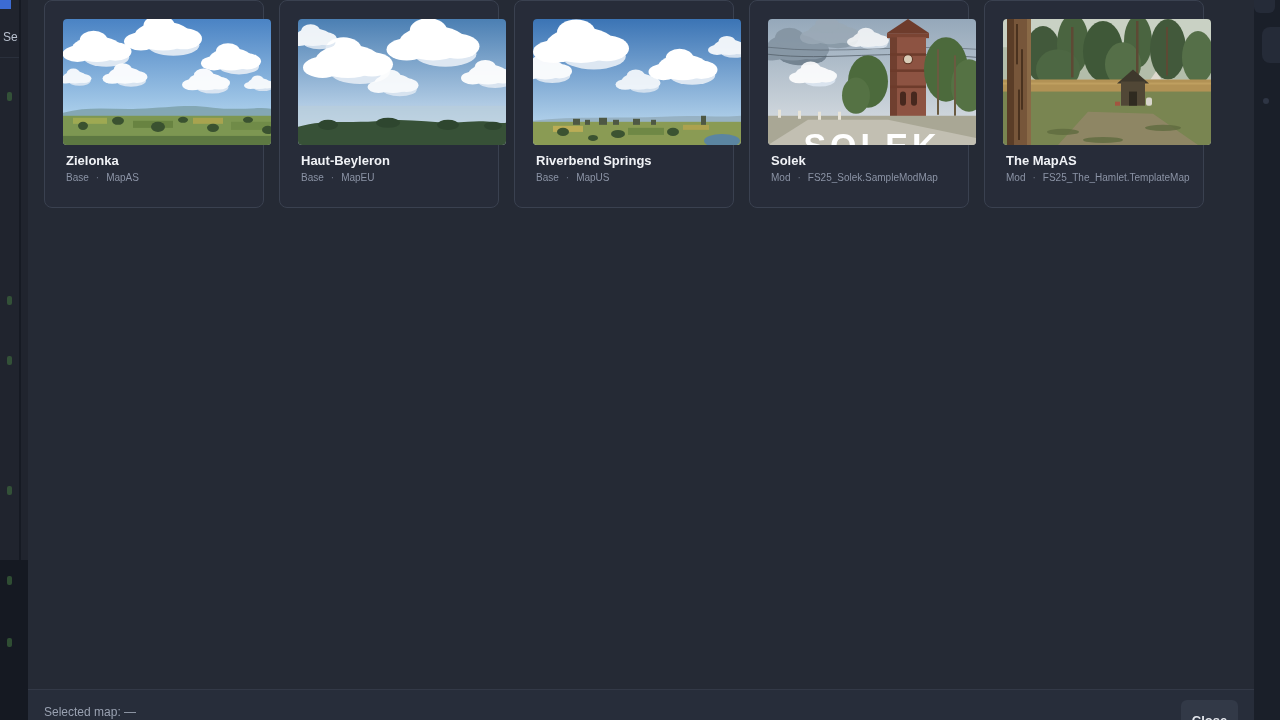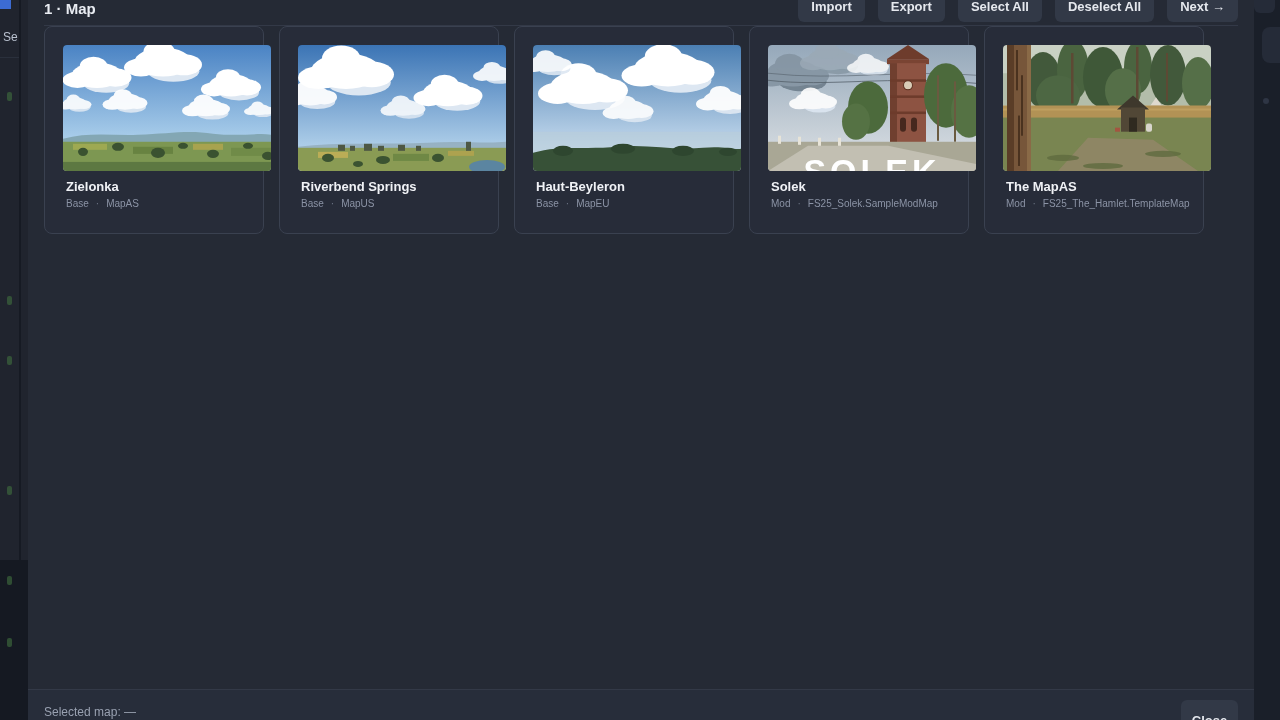--- a/index.html
+++ b/index.html
@@ -81,30 +81,20 @@
 <div class="bg-right">
   <div class="br-a"></div>
   <div class="br-b"></div>
   <div class="br-dot"></div>
 </div>
 
 <div class="modal">
 
 
   <div class="main">
-    <div class="main-header">
-      <div class="step-title">1 · Map</div>
-      <div class="header-buttons" id="header-buttons">
-          <button class="hbtn">Import</button>
-          <button class="hbtn">Export</button>
-          <button class="hbtn">Select All</button>
-          <button class="hbtn">Deselect All</button>
-          <button class="hbtn">Next →</button>
-        </div>
-    </div>
     <div class="cards" id="cards">
   <div class="card">
     <div class="thumb">
             <svg viewBox="0 0 208 125" width="208" height="126" preserveAspectRatio="none">
   <defs>
                 <linearGradient id="g-z" x1="0" y1="0" x2="0" y2="1">
    <stop offset="0" stop-color="#4a83c4"></stop>
                   <stop offset="0.72" stop-color="#a6cbe9"></stop>
    <stop offset="1" stop-color="#cfe2f1"></stop>
                 </linearGradient>
@@ -180,20 +170,82 @@
     <div class="card-title">Zielonka</div>
     <div class="card-sub">
       <span>Base</span><span class="dot">·</span><span>MapAS</span>
     </div>
   </div>
 
   <div class="card">
     <div class="thumb">
             <svg viewBox="0 0 208 125" width="208" height="126" preserveAspectRatio="none">
   <defs>
+                <linearGradient id="g-h" x1="0" y1="0" x2="0" y2="1">
+   <stop offset="0" stop-color="#4b7fb3"></stop>
+                  <stop offset="0.8" stop-color="#c2d8ec"></stop>
+   <stop offset="1" stop-color="#d4e2f0"></stop>
+                </linearGradient>
+              </defs>
+  <rect width="208" height="125" fill="url(#g-h)"></rect>
+  <rect y="86" width="208" height="20" fill="#b9cdd9" opacity="0.6"></rect>
+  <g transform="translate(50 42) scale(1.5)" opacity="1">
+   <ellipse cx="8" cy="7" rx="20" ry="8" fill="#dde7f2"></ellipse>
+   <ellipse cx="0" cy="0" rx="22" ry="11" fill="#ffffff"></ellipse>
+   <ellipse cx="-17" cy="4" rx="13" ry="7" fill="#ffffff"></ellipse>
+   <ellipse cx="16" cy="2" rx="14" ry="8" fill="#ffffff"></ellipse>
+   <ellipse cx="-3" cy="-8" rx="12" ry="8" fill="#ffffff"></ellipse>
+  </g>
+              <g transform="translate(135 24) scale(1.55)" opacity="1">
+   <ellipse cx="8" cy="7" rx="20" ry="8" fill="#dde7f2"></ellipse>
+   <ellipse cx="0" cy="0" rx="22" ry="11" fill="#ffffff"></ellipse>
+   <ellipse cx="-17" cy="4" rx="13" ry="7" fill="#ffffff"></ellipse>
+   <ellipse cx="16" cy="2" rx="14" ry="8" fill="#ffffff"></ellipse>
+   <ellipse cx="-3" cy="-8" rx="12" ry="8" fill="#ffffff"></ellipse>
+  </g>
+              <g transform="translate(15 18) scale(0.8)" opacity="0.9">
+   <ellipse cx="8" cy="7" rx="20" ry="8" fill="#dde7f2"></ellipse>
+   <ellipse cx="0" cy="0" rx="22" ry="11" fill="#ffffff"></ellipse>
+   <ellipse cx="-17" cy="4" rx="13" ry="7" fill="#ffffff"></ellipse>
+   <ellipse cx="16" cy="2" rx="14" ry="8" fill="#ffffff"></ellipse>
+   <ellipse cx="-3" cy="-8" rx="12" ry="8" fill="#ffffff"></ellipse>
+  </g>
+              <g transform="translate(190 55) scale(0.9)" opacity="0.95">
+   <ellipse cx="8" cy="7" rx="20" ry="8" fill="#dde7f2"></ellipse>
+   <ellipse cx="0" cy="0" rx="22" ry="11" fill="#ffffff"></ellipse>
+   <ellipse cx="-17" cy="4" rx="13" ry="7" fill="#ffffff"></ellipse>
+   <ellipse cx="16" cy="2" rx="14" ry="8" fill="#ffffff"></ellipse>
+   <ellipse cx="-3" cy="-8" rx="12" ry="8" fill="#ffffff"></ellipse>
+  </g>
+              <g transform="translate(95 64) scale(0.85)" opacity="0.9">
+   <ellipse cx="8" cy="7" rx="20" ry="8" fill="#dde7f2"></ellipse>
+   <ellipse cx="0" cy="0" rx="22" ry="11" fill="#ffffff"></ellipse>
+   <ellipse cx="-17" cy="4" rx="13" ry="7" fill="#ffffff"></ellipse>
+   <ellipse cx="16" cy="2" rx="14" ry="8" fill="#ffffff"></ellipse>
+   <ellipse cx="-3" cy="-8" rx="12" ry="8" fill="#ffffff"></ellipse>
+  </g>
+  <path d="M0,125 L0,107 C25,99 55,104 85,101 C115,98 140,105 170,102 C190,100 200,104 208,103 L208,125 Z" fill="#375137"></path>
+  <g fill="#2e462f">
+                <ellipse cx="30" cy="105" rx="10" ry="5"></ellipse>
+                <ellipse cx="90" cy="103" rx="12" ry="5"></ellipse>
+   <ellipse cx="150" cy="105" rx="11" ry="5"></ellipse>
+                <ellipse cx="195" cy="106" rx="9" ry="4"></ellipse>
+              </g>
+            </svg>
+          </div>
+    <div class="card-title">Haut-Beyleron</div>
+    <div class="card-sub">
+      <span>Base</span><span class="dot">·</span><span>MapEU</span>
+    </div>
+  </div>
+
+  <div class="card">
+    <div class="thumb">
+            <svg viewBox="0 0 208 125" width="208" height="126" preserveAspectRatio="none">
+  <defs>
                 <linearGradient id="g-r" x1="0" y1="0" x2="0" y2="1">
    <stop offset="0" stop-color="#3b74b5"></stop>
                   <stop offset="0.78" stop-color="#aacbe7"></stop>
    <stop offset="1" stop-color="#c6dcee"></stop>
                 </linearGradient>
               </defs>
   <rect width="208" height="125" fill="url(#g-r)"></rect>
   <g transform="translate(48 26) scale(1.6)" opacity="1">
    <ellipse cx="8" cy="7" rx="20" ry="8" fill="#dde7f2"></ellipse>
    <ellipse cx="0" cy="0" rx="22" ry="11" fill="#ffffff"></ellipse>
@@ -248,82 +300,20 @@
                 <ellipse cx="85" cy="114" rx="7" ry="4"></ellipse>
    <ellipse cx="140" cy="112" rx="6" ry="4"></ellipse>
                 <ellipse cx="60" cy="118" rx="5" ry="3"></ellipse>
               </g>
   <ellipse cx="189" cy="121" rx="18" ry="7" fill="#5b85a1"></ellipse>
             </svg>
           </div>
     <div class="card-title">Riverbend Springs</div>
     <div class="card-sub">
       <span>Base</span><span class="dot">·</span><span>MapUS</span>
-    </div>
-  </div>
-
-  <div class="card">
-    <div class="thumb">
-            <svg viewBox="0 0 208 125" width="208" height="126" preserveAspectRatio="none">
-  <defs>
-                <linearGradient id="g-h" x1="0" y1="0" x2="0" y2="1">
-   <stop offset="0" stop-color="#4b7fb3"></stop>
-                  <stop offset="0.8" stop-color="#c2d8ec"></stop>
-   <stop offset="1" stop-color="#d4e2f0"></stop>
-                </linearGradient>
-              </defs>
-  <rect width="208" height="125" fill="url(#g-h)"></rect>
-  <rect y="86" width="208" height="20" fill="#b9cdd9" opacity="0.6"></rect>
-  <g transform="translate(50 42) scale(1.5)" opacity="1">
-   <ellipse cx="8" cy="7" rx="20" ry="8" fill="#dde7f2"></ellipse>
-   <ellipse cx="0" cy="0" rx="22" ry="11" fill="#ffffff"></ellipse>
-   <ellipse cx="-17" cy="4" rx="13" ry="7" fill="#ffffff"></ellipse>
-   <ellipse cx="16" cy="2" rx="14" ry="8" fill="#ffffff"></ellipse>
-   <ellipse cx="-3" cy="-8" rx="12" ry="8" fill="#ffffff"></ellipse>
-  </g>
-              <g transform="translate(135 24) scale(1.55)" opacity="1">
-   <ellipse cx="8" cy="7" rx="20" ry="8" fill="#dde7f2"></ellipse>
-   <ellipse cx="0" cy="0" rx="22" ry="11" fill="#ffffff"></ellipse>
-   <ellipse cx="-17" cy="4" rx="13" ry="7" fill="#ffffff"></ellipse>
-   <ellipse cx="16" cy="2" rx="14" ry="8" fill="#ffffff"></ellipse>
-   <ellipse cx="-3" cy="-8" rx="12" ry="8" fill="#ffffff"></ellipse>
-  </g>
-              <g transform="translate(15 18) scale(0.8)" opacity="0.9">
-   <ellipse cx="8" cy="7" rx="20" ry="8" fill="#dde7f2"></ellipse>
-   <ellipse cx="0" cy="0" rx="22" ry="11" fill="#ffffff"></ellipse>
-   <ellipse cx="-17" cy="4" rx="13" ry="7" fill="#ffffff"></ellipse>
-   <ellipse cx="16" cy="2" rx="14" ry="8" fill="#ffffff"></ellipse>
-   <ellipse cx="-3" cy="-8" rx="12" ry="8" fill="#ffffff"></ellipse>
-  </g>
-              <g transform="translate(190 55) scale(0.9)" opacity="0.95">
-   <ellipse cx="8" cy="7" rx="20" ry="8" fill="#dde7f2"></ellipse>
-   <ellipse cx="0" cy="0" rx="22" ry="11" fill="#ffffff"></ellipse>
-   <ellipse cx="-17" cy="4" rx="13" ry="7" fill="#ffffff"></ellipse>
-   <ellipse cx="16" cy="2" rx="14" ry="8" fill="#ffffff"></ellipse>
-   <ellipse cx="-3" cy="-8" rx="12" ry="8" fill="#ffffff"></ellipse>
-  </g>
-              <g transform="translate(95 64) scale(0.85)" opacity="0.9">
-   <ellipse cx="8" cy="7" rx="20" ry="8" fill="#dde7f2"></ellipse>
-   <ellipse cx="0" cy="0" rx="22" ry="11" fill="#ffffff"></ellipse>
-   <ellipse cx="-17" cy="4" rx="13" ry="7" fill="#ffffff"></ellipse>
-   <ellipse cx="16" cy="2" rx="14" ry="8" fill="#ffffff"></ellipse>
-   <ellipse cx="-3" cy="-8" rx="12" ry="8" fill="#ffffff"></ellipse>
-  </g>
-  <path d="M0,125 L0,107 C25,99 55,104 85,101 C115,98 140,105 170,102 C190,100 200,104 208,103 L208,125 Z" fill="#375137"></path>
-  <g fill="#2e462f">
-                <ellipse cx="30" cy="105" rx="10" ry="5"></ellipse>
-                <ellipse cx="90" cy="103" rx="12" ry="5"></ellipse>
-   <ellipse cx="150" cy="105" rx="11" ry="5"></ellipse>
-                <ellipse cx="195" cy="106" rx="9" ry="4"></ellipse>
-              </g>
-            </svg>
-          </div>
-    <div class="card-title">Haut-Beyleron</div>
-    <div class="card-sub">
-      <span>Base</span><span class="dot">·</span><span>MapEU</span>
     </div>
   </div>
 
   <div class="card">
     <div class="thumb">
             <svg viewBox="0 0 208 125" width="208" height="126" preserveAspectRatio="none">
   <defs>
                 <linearGradient id="g-s" x1="0" y1="0" x2="0" y2="1">
    <stop offset="0" stop-color="#95a8ba"></stop>
                   <stop offset="1" stop-color="#dfe3e6"></stop>

